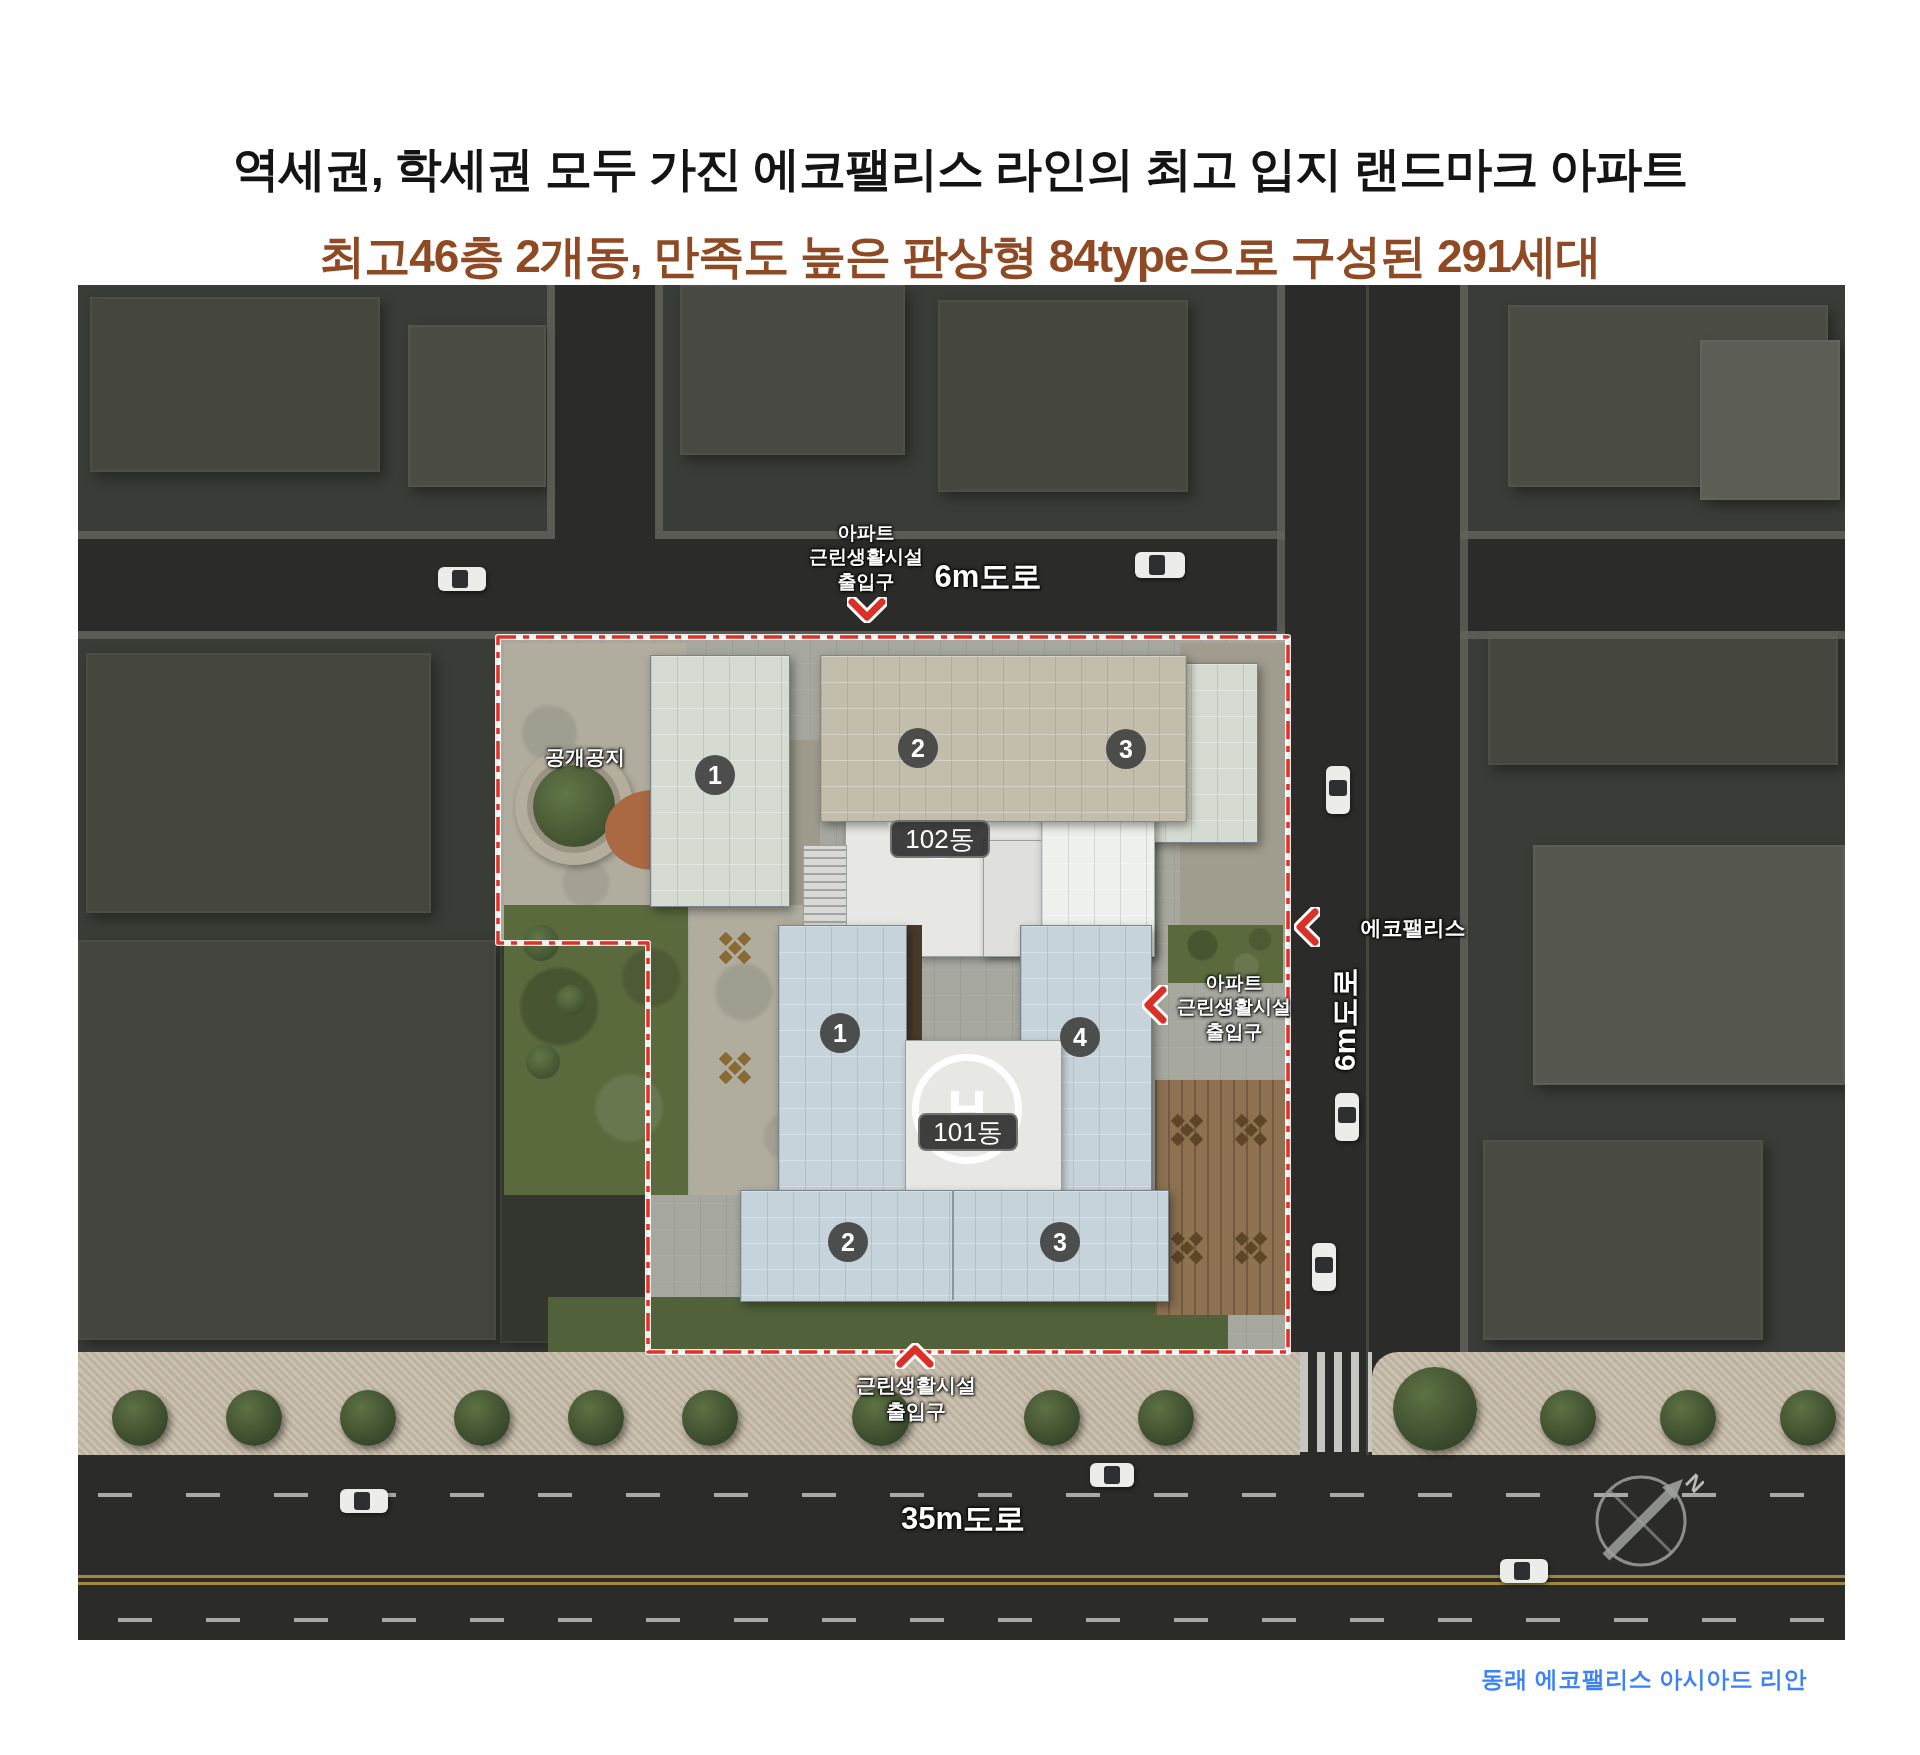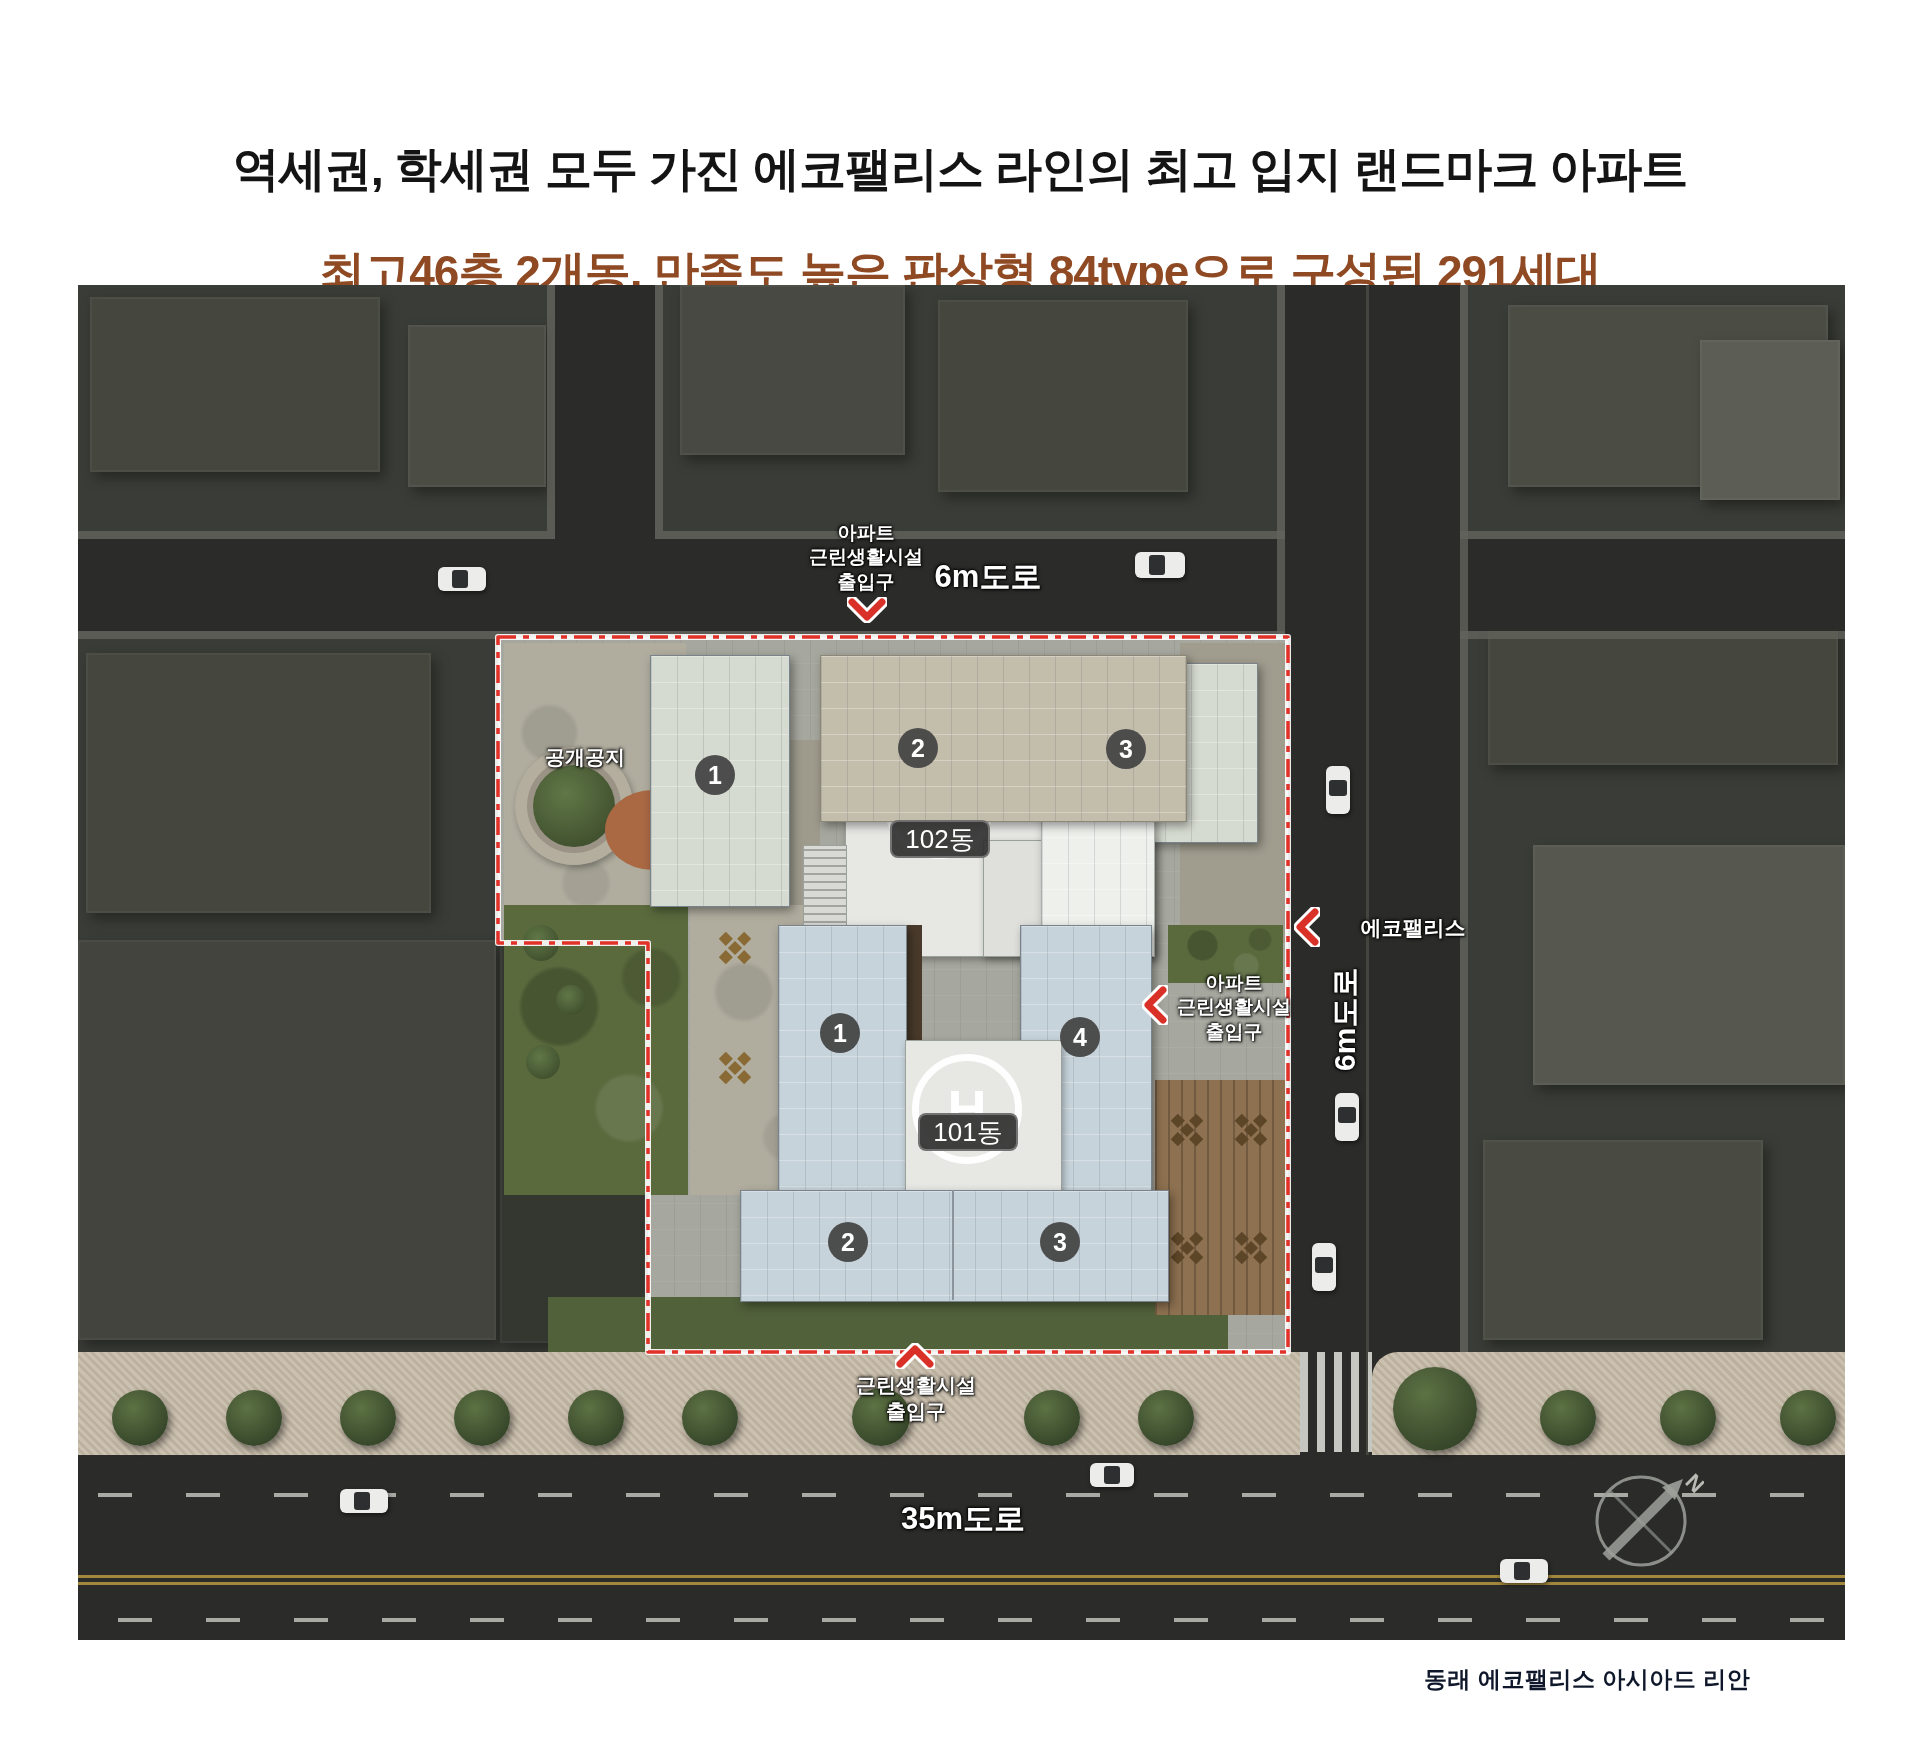--- a/index.html
+++ b/index.html
@@ -1,21 +1,21 @@
 <!DOCTYPE html>
 <html><head>
 <meta charset="utf-8">
 <style>
   html,body{margin:0;padding:0;background:#fff;}
   .page{position:relative;width:1920px;height:1755px;background:#fff;overflow:hidden;
         font-family:"Liberation Sans","DejaVu Sans",sans-serif;}
   .abs{position:absolute;}
   .title1{position:absolute;left:0;top:138px;width:100%;text-align:center;
           font-size:47px;font-weight:800;color:#141414;letter-spacing:-1px;}
-  .title2{position:absolute;left:0;top:242px;width:100%;text-align:center;
+  .title2{position:absolute;left:0;top:226px;width:100%;text-align:center;
           font-size:46px;font-weight:800;color:#8f4a24;letter-spacing:-1px;}
   .plan{position:absolute;left:78px;top:285px;width:1767px;height:1355px;
         background:#3a3c37;overflow:hidden;}
   .bb{position:absolute;background:#45473f;box-shadow:inset 0 0 0 2px rgba(255,255,255,.04),5px 6px 12px rgba(0,0,0,.35);}
   .road{position:absolute;background:#2b2c29;}
   .redge{position:absolute;background:#62635b;opacity:.8;}
   .dash{position:absolute;height:4px;background:repeating-linear-gradient(90deg,#c9c9c3 0 34px,transparent 34px 88px);opacity:.8;}
   .yline{position:absolute;height:3px;background:#a3873c;}
   .swalk{position:absolute;background:#c7bcaa;
          background-image:repeating-linear-gradient(45deg,rgba(255,255,255,.08) 0 3px,rgba(96,78,60,.10) 3px 6px);}
@@ -60,21 +60,21 @@
   .chip{width:104px;height:30px;display:flex;align-items:center;justify-content:center;
         color:#2e3338;font-size:21px;font-weight:600;border:1px solid rgba(255,255,255,.45);}
   .lcount{flex:1;text-align:center;color:#f2f2f2;font-size:21px;}
   .ltotal{height:43px;display:flex;align-items:center;justify-content:center;color:#fff;font-size:27px;font-weight:700;}
   .chev{position:absolute;}
   .vlabel{transform:rotate(-90deg);transform-origin:center;}
   .brand{position:absolute;}
   .brandline{display:flex;align-items:baseline;}
   .bmain{font-size:47px;font-weight:700;color:#23433a;letter-spacing:1px;}
   .bsub{font-size:44px;font-weight:400;color:#23433a;letter-spacing:15px;margin-left:30px;}
-  .btag{font-size:23px;font-weight:700;color:#0f172a;margin-top:2px;letter-spacing:.5px;text-align:left;width:440px;margin-left:34px;}
+  .btag{font-size:23px;font-weight:700;color:#3b82f6;margin-top:2px;letter-spacing:.5px;text-align:center;width:440px;margin-left:34px;}
 </style>
 </head>
 <body>
 
 <div class="page">
 
   <div class="title1">역세권, 학세권 모두 가진 에코팰리스 라인의 최고 입지 랜드마크 아파트</div>
   <div class="title2">최고46층 2개동, 만족도 높은 판상형 84type으로 구성된 291세대</div>
 
   <div class="plan">

